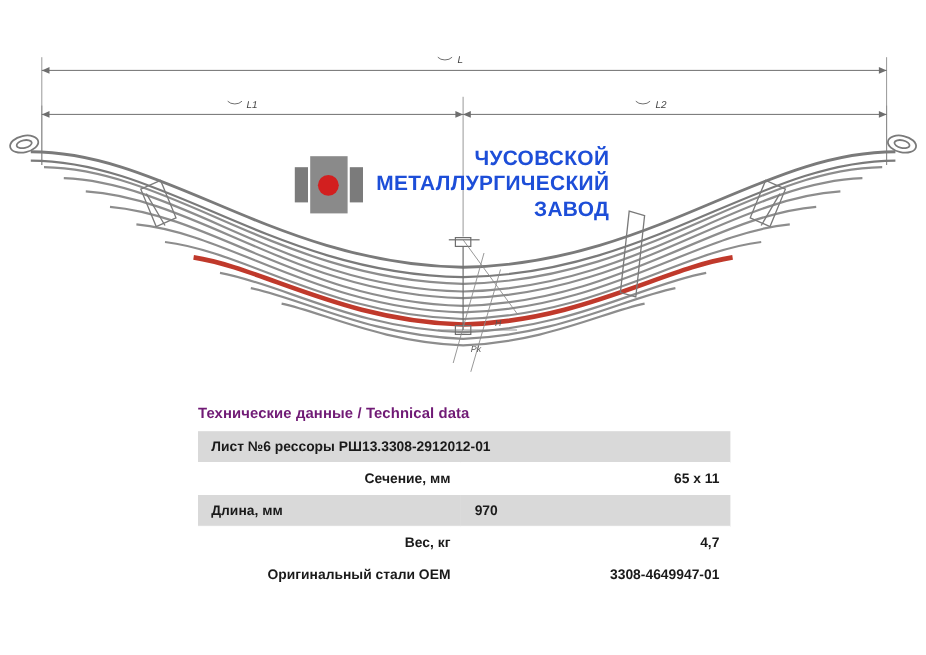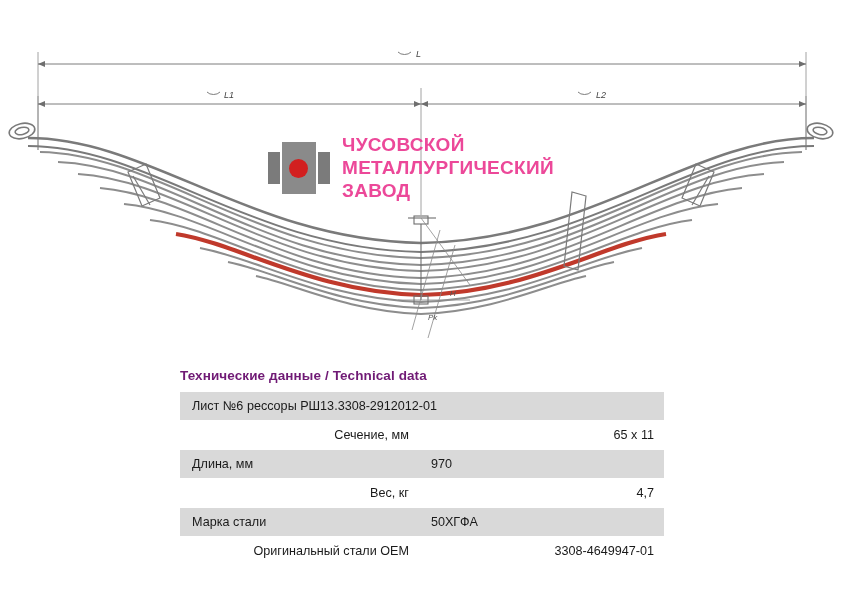--- a/index.html
+++ b/index.html
@@ -66,27 +66,28 @@
     background: #8a8a8a;
   }
   #watermark .wm-mark .dot {
     position: absolute;
     left: 21px; top: 17px;
     width: 19px; height: 19px;
     border-radius: 50%;
     background: #d21f1f;
   }
   #watermark .wm-text {
-    color: #ec4899;
+    color: #1d4ed8;
     font-size: 19px;
     font-weight: bold;
     line-height: 1.22;
     letter-spacing: 0.3px;
     text-transform: uppercase;
     white-space: pre-line;
+    text-align: right;
   }
 
   
   #table-block {
     position: absolute;
     left: 180px;
     top: 368px;
     width: 484px;
   }
   #table-title {
@@ -100,20 +101,21 @@
     border-collapse: collapse;
     width: 484px;
     font-size: 12.6px;
     color: #1a1a1a;
   }
   table#spec-table td {
     padding: 7px 10px 7px 12px;
     border: none;
     vertical-align: middle;
     height: 14px;
+    font-weight: bold;
   }
   table#spec-table tr.shaded td {
     background: #d9d9d9;
   }
   table#spec-table tr.plain td {
     background: #ffffff;
     text-align: right;
   }
   table#spec-table tr.header-row td {
     font-size: 12.6px;
@@ -266,24 +268,20 @@
           <td class="value-cell">65 x 11</td>
         </tr>
         <tr class="shaded row-sep">
           <td class="label-cell">Длина, мм</td>
           <td class="value-cell">970</td>
         </tr>
         <tr class="plain row-sep">
           <td class="label-cell">Вес, кг</td>
           <td class="value-cell">4,7</td>
         </tr>
-        <tr class="shaded row-sep">
-          <td class="label-cell">Марка стали</td>
-          <td class="value-cell">50ХГФА</td>
-        </tr>
         <tr class="plain">
           <td class="label-cell">Оригинальный стали OEM</td>
           <td class="value-cell">3308-4649947-01</td>
         </tr>
       </tbody>
     </table>
   </div>
 
 </div>
 

